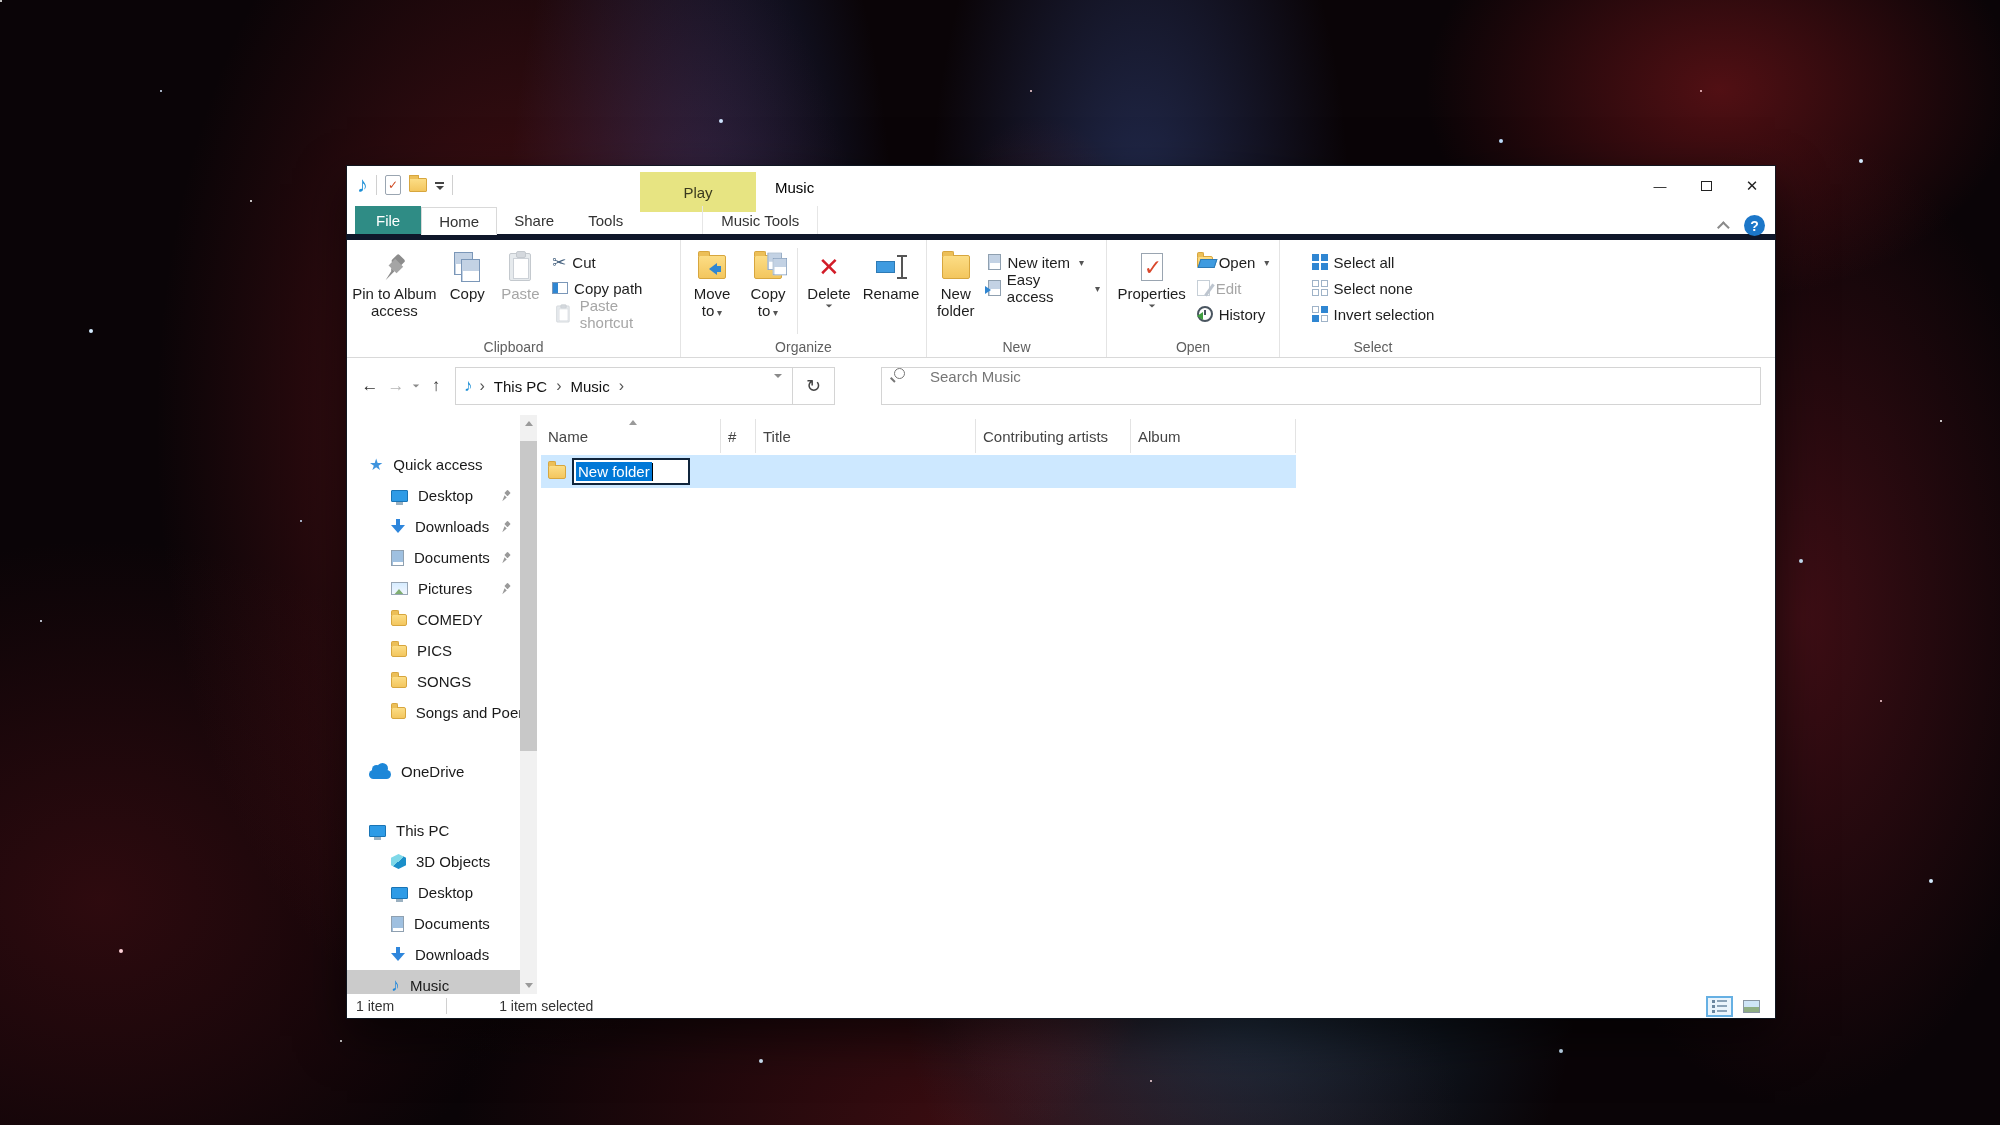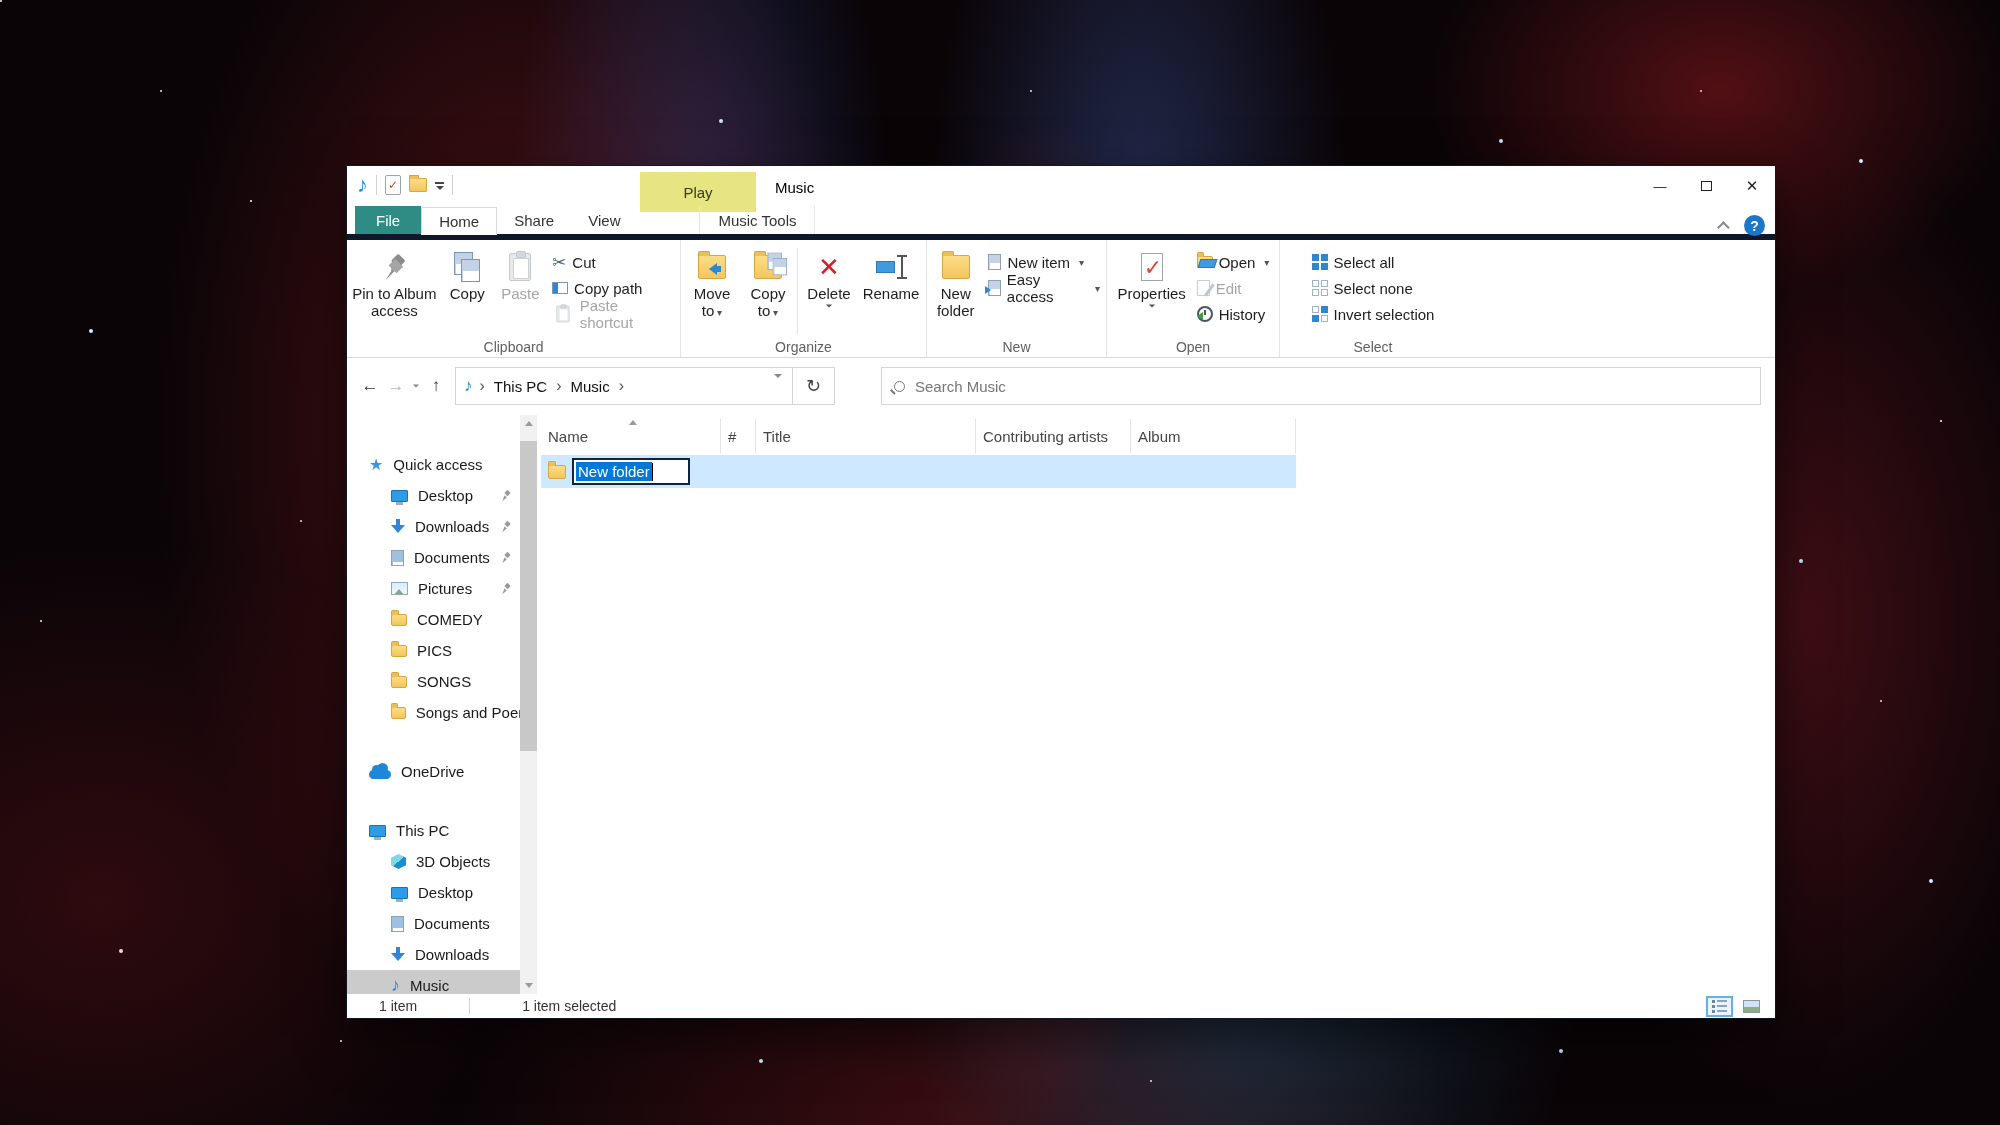--- a/index.html
+++ b/index.html
@@ -133,21 +133,21 @@
   .addrbox { display:flex; align-items:center; height:38px; width:380px; margin-left:6px;
     border:1px solid #d4d4d4; background:#fff; }
   .addr-main { flex:1; display:flex; align-items:center; height:100%; padding-left:8px; gap:2px; }
   .addr-main .gl-note { font-size:17px; }
   .crumb-sep::before { content:"\203A"; color:#555; font-size:16px; padding:0 5px; }
   .crumb { padding:0 2px; color:#111; }
   .addr-caret { margin-left:auto; padding-right:10px; }
   .refreshbtn { width:42px; height:100%; border-left:1px solid #d4d4d4; display:flex; align-items:center; justify-content:center; color:#444; font-size:18px; }
   .gl-refresh::before { content:"\21BB"; }
   .searchbox { flex:1; height:38px; margin-left:46px; border:1px solid #d4d4d4; background:#fff;
-    display:flex; align-items:center; padding-left:12px; gap:10px; }
+    display:flex; align-items:flex-start; padding-left:12px; gap:25px; }
   .mag { position:relative; width:11px; height:11px; border:1.5px solid #767676; border-radius:50%; }
   .mag::after { content:""; position:absolute; left:-5px; bottom:-2px; width:6px; height:1.5px; background:#767676; transform:rotate(45deg); }
   .search-ph { color:#767676; }
 
   
   .main { position:absolute; top:249px; left:0; right:0; bottom:24px; display:flex; background:#fff; }
   .sidebar { position:relative; width:190px; flex:none; padding-top:34px; }
   .nav-item { position:relative; height:31px; display:flex; align-items:center; gap:10px; padding-left:22px; width:173px; }
   .nav-item.child { padding-left:44px; }
   .nav-item.sel { background:#cbcbcb; }
@@ -186,21 +186,21 @@
   .ch-name { width:180px; } .ch-num { width:35px; } .ch-title { width:220px; } .ch-artists { width:155px; } .ch-album { width:165px; }
   .sort-caret { position:absolute; left:88px; top:1px; width:0; height:0; border-left:4px solid transparent; border-right:4px solid transparent; border-bottom:5px solid #9a9a9a; }
   .filerow { display:flex; align-items:center; width:755px; height:33px; background:#cde8ff; margin-top:2px; }
   .filerow .fld-sm { margin-left:7px; width:18px; height:14px; flex:none; }
   .editbox { position:relative; margin-left:6px; width:118px; height:27px; background:#fff; border:2px solid #10253c; display:flex; align-items:center; padding-left:2px; }
   .edit-sel { background:#0078d7; color:#fff; padding:1px 2px; white-space:nowrap; }
   .edit-caret { width:1px; height:18px; background:#000; margin-left:0; }
 
   
   .statusbar { position:absolute; left:0; right:0; bottom:0; height:24px; background:#fff;
-    display:flex; align-items:center; font-size:14px; color:#333; padding-left:32px;gap:40px; }
+    display:flex; align-items:center; font-size:14px; color:#333; padding-left:9px;gap:40px; }
   .st-div { width:1px; height:16px; background:#d0d0d0; margin:0 12px; }
   .viewtoggles { margin-left:auto; margin-right:10px; display:flex; gap:5px; align-items:center; }
   .vt { width:27px; height:21px; display:flex; align-items:center; justify-content:center; }
   .vt.active { border:2px solid #66b0e3; background:#eaf4fc; }
   .vt-details { position:relative; width:15px; height:13px; }
   .vt-details i { position:absolute; left:0; width:3px; height:3px; background:#6b87a0; }
   .vt-details i:nth-child(1){top:0;} .vt-details i:nth-child(2){top:5px;} .vt-details i:nth-child(3){top:10px;}
   .vt-details b { position:absolute; left:5px; width:10px; height:2px; background:#8ba3b8; }
   .vt-details b:nth-child(4){top:0;} .vt-details b:nth-child(5){top:5px;} .vt-details b:nth-child(6){top:10px;}
   .vt-thumb { width:17px; height:13px; border:1px solid #8a97a5; background:linear-gradient(#cfe5f7 55%,#8fae84 55%); }
@@ -234,21 +234,21 @@
           <i></i>
         </span>
       <span class="wc wc-close"></span>
     </div>
   </div>
 
   <div class="tabrow">
     <div class="tab tab-file">File</div>
     <div class="tab tab-active">Home</div>
     <div class="tab">Share</div>
-    <div class="tab">View</div>
+    <div class="tab">Tools</div>
     <div class="tab tab-ctx">Music Tools</div>
     <div class="tabrow-right">
       <span class="chev-up"></span>
       <span class="help-btn"></span>
     </div>
   </div>
 
   <div class="ribbon">
 
     <div class="rgroup" style="width:334px;">

